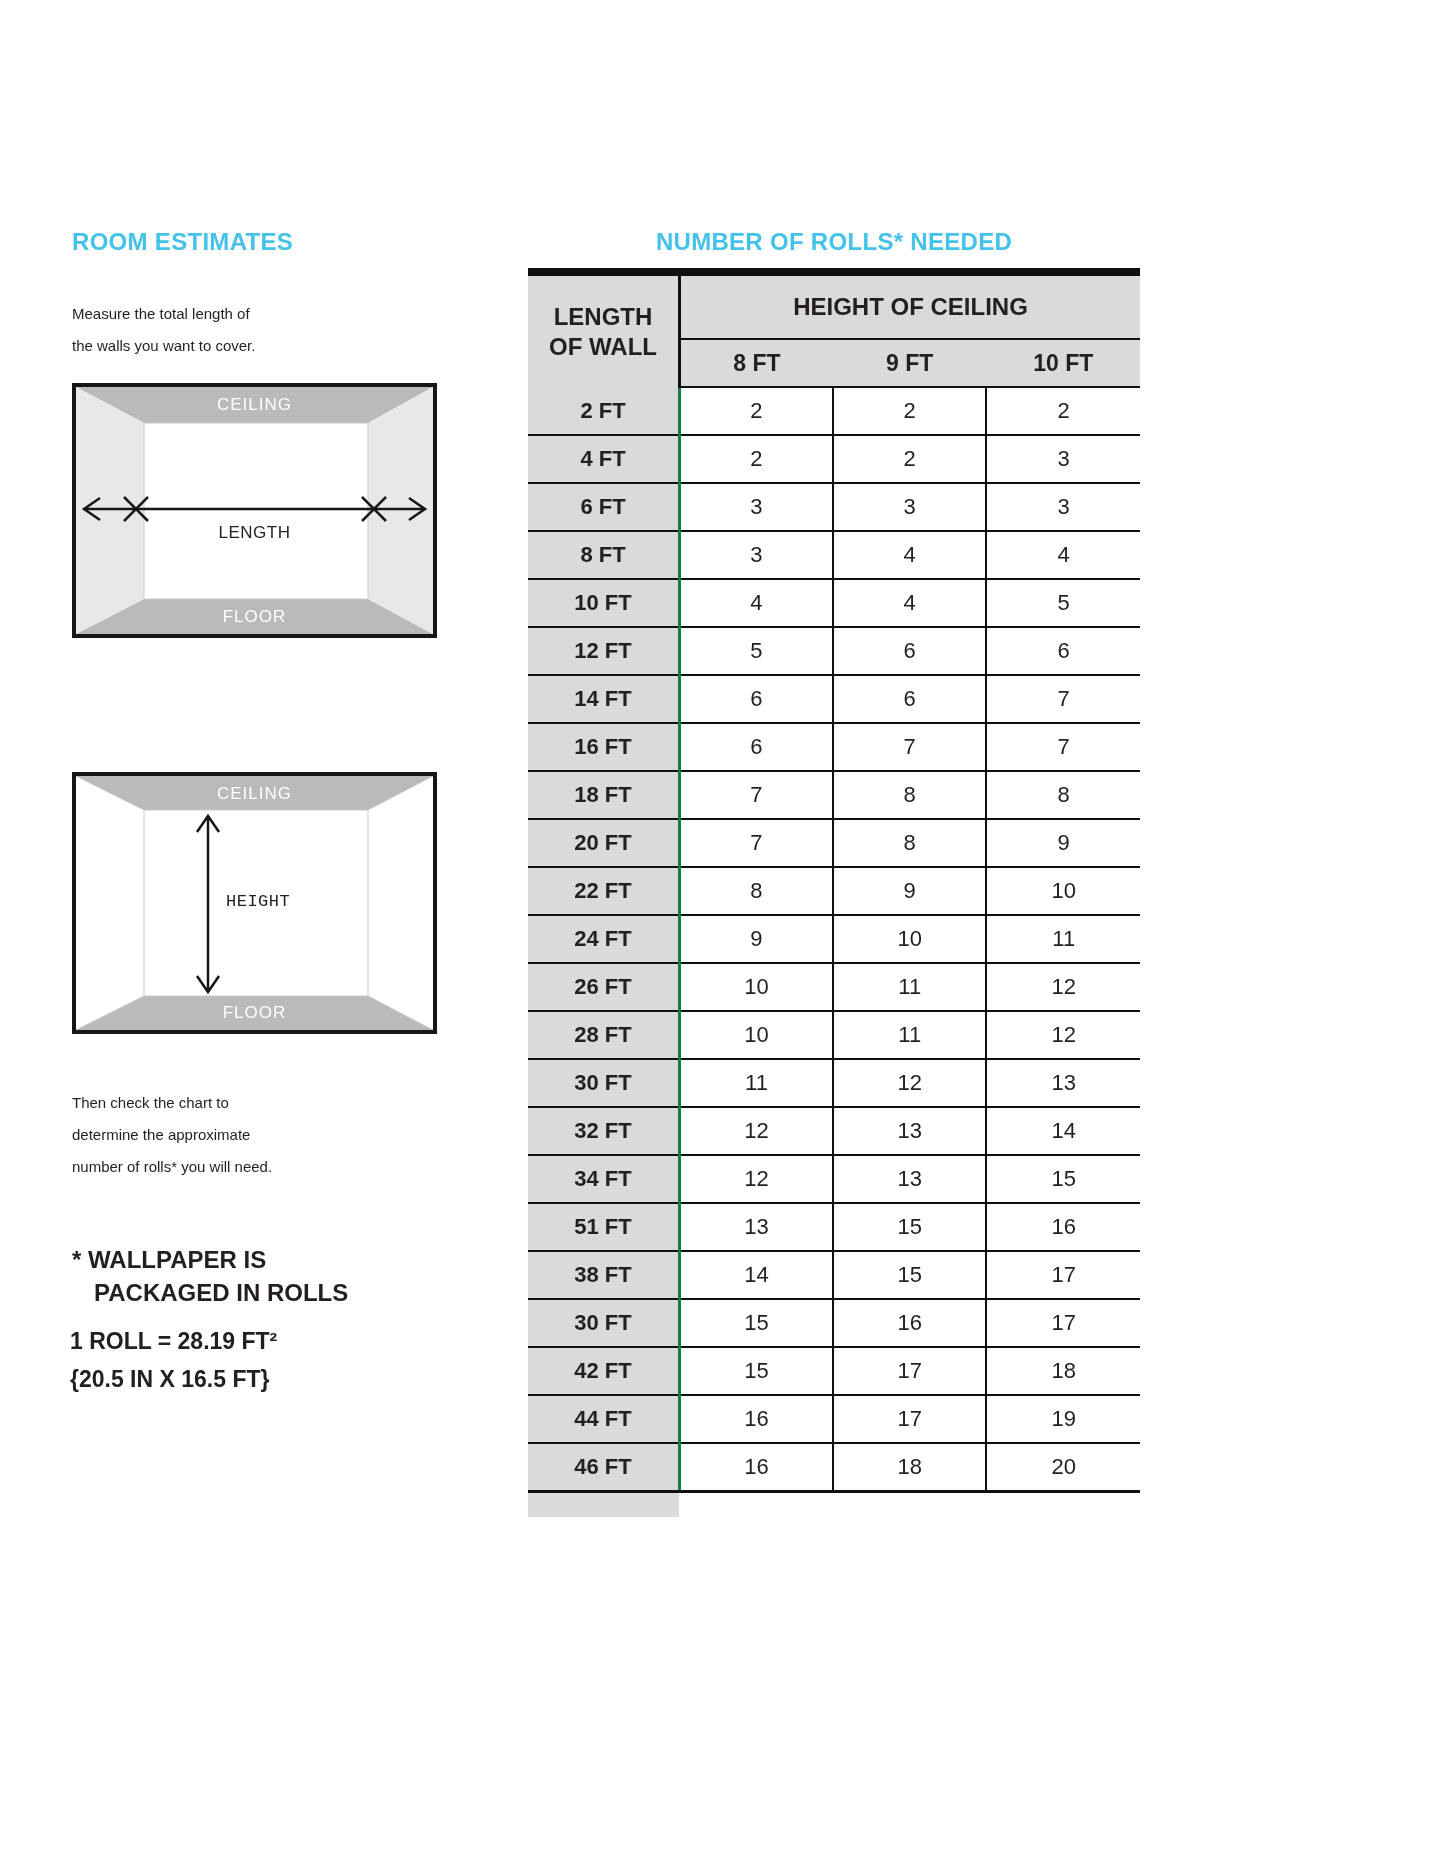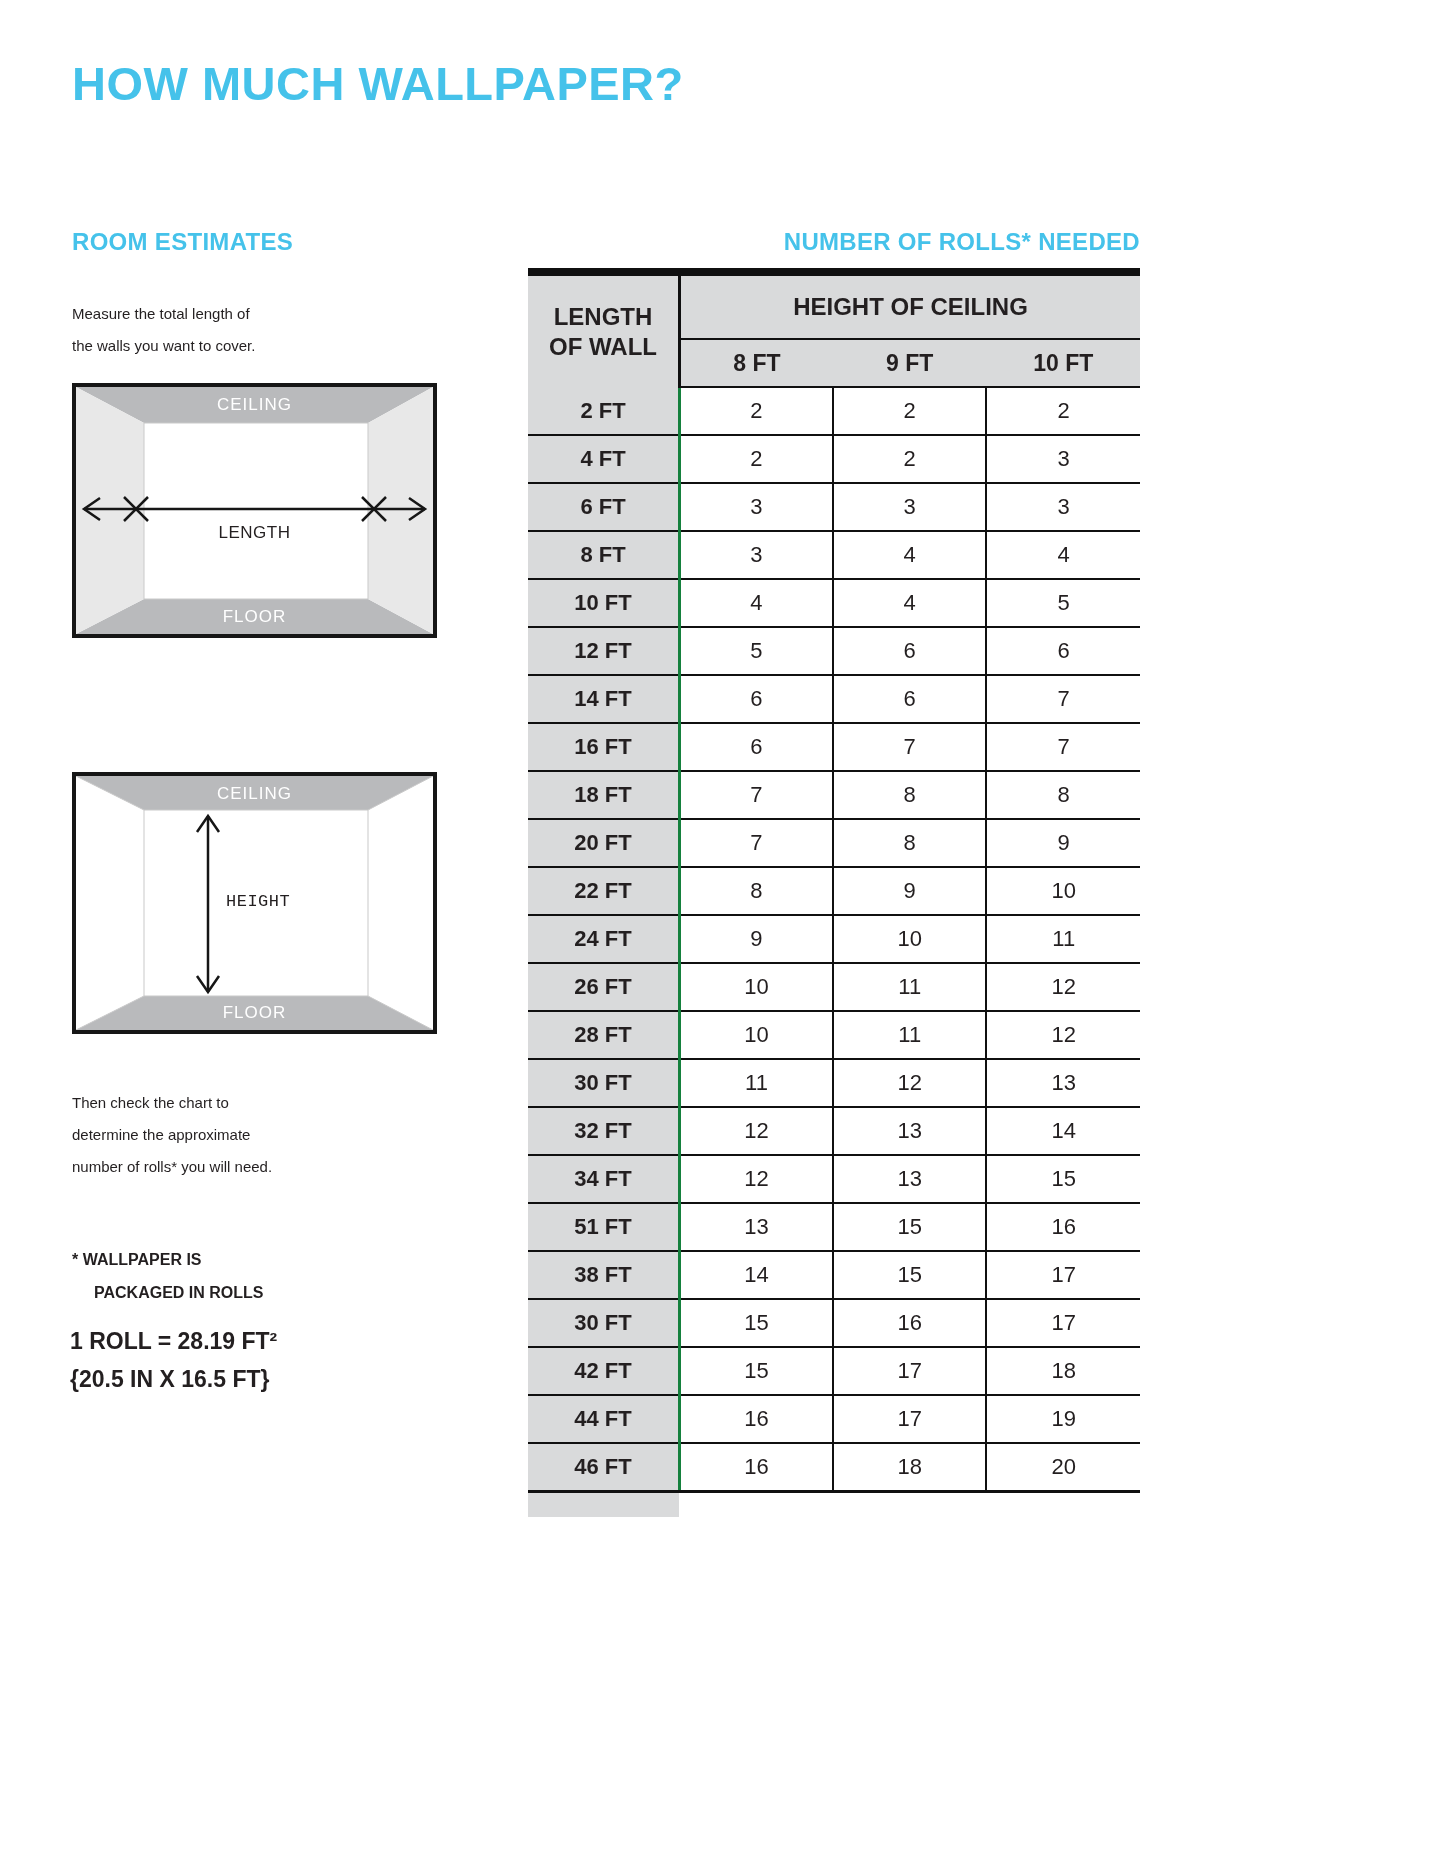--- a/index.html
+++ b/index.html
@@ -15,33 +15,33 @@
   h1.title {
     position:absolute; left:72px; top:56px; margin:0;
     font-size:47px; font-weight:bold; letter-spacing:0.5px;
     color:#45c2ea;
   }
   .section-heading {
     position:absolute; font-size:24px; font-weight:bold;
     color:#45c2ea; letter-spacing:0.3px;
   }
   .room-heading { left:72px; top:228px; }
-  .table-heading { left:528px; top:228px; width:612px; text-align:right; }
+  .table-heading { left:528px; top:228px; width:612px; text-align:center; }
 
   .para {
     position:absolute; left:72px; width:420px;
     font-size:15px; line-height:32px; white-space:pre-line;
   }
   .para1 { top:283px; }
   .para2 { top:676px; }
   .para3 { top:1072px; }
 
   .footnote {
     position:absolute; left:72px; top:1243px;
-    font-size:16px; font-weight:bold; line-height:33px;
+    font-size:24px; font-weight:bold; line-height:33px;
   }
   .footnote .indent { padding-left:22px; }
 
   .rollspec {
     position:absolute; left:70px; top:1322px;
     font-size:23px; font-weight:bold; line-height:38px;
   }
 
   
   .diagram {
@@ -104,21 +104,20 @@
   table.rolls tfoot th {
     background:#d9dadb; height:24px; border:none;
   }
   table.rolls tfoot td { background:transparent; border:none; }
 </style>
 </head>
 <body>
 
 <div class="page">
 
-  <h1 class="title">HOW MUCH WALLPAPER?</h1>
 
   <div class="section-heading room-heading">ROOM ESTIMATES</div>
 
   <p class="para para1">Measure the total length of
 the walls you want to cover.</p>
 
   <div class="diagram diagram1">
     <svg width="357" height="247" viewBox="0 0 357 247">
       <polygon points="0,0 357,0 292,36 68,36" fill="#b9babc"></polygon>
       <polygon points="0,247 357,247 292,212 68,212" fill="#b9babc"></polygon>

